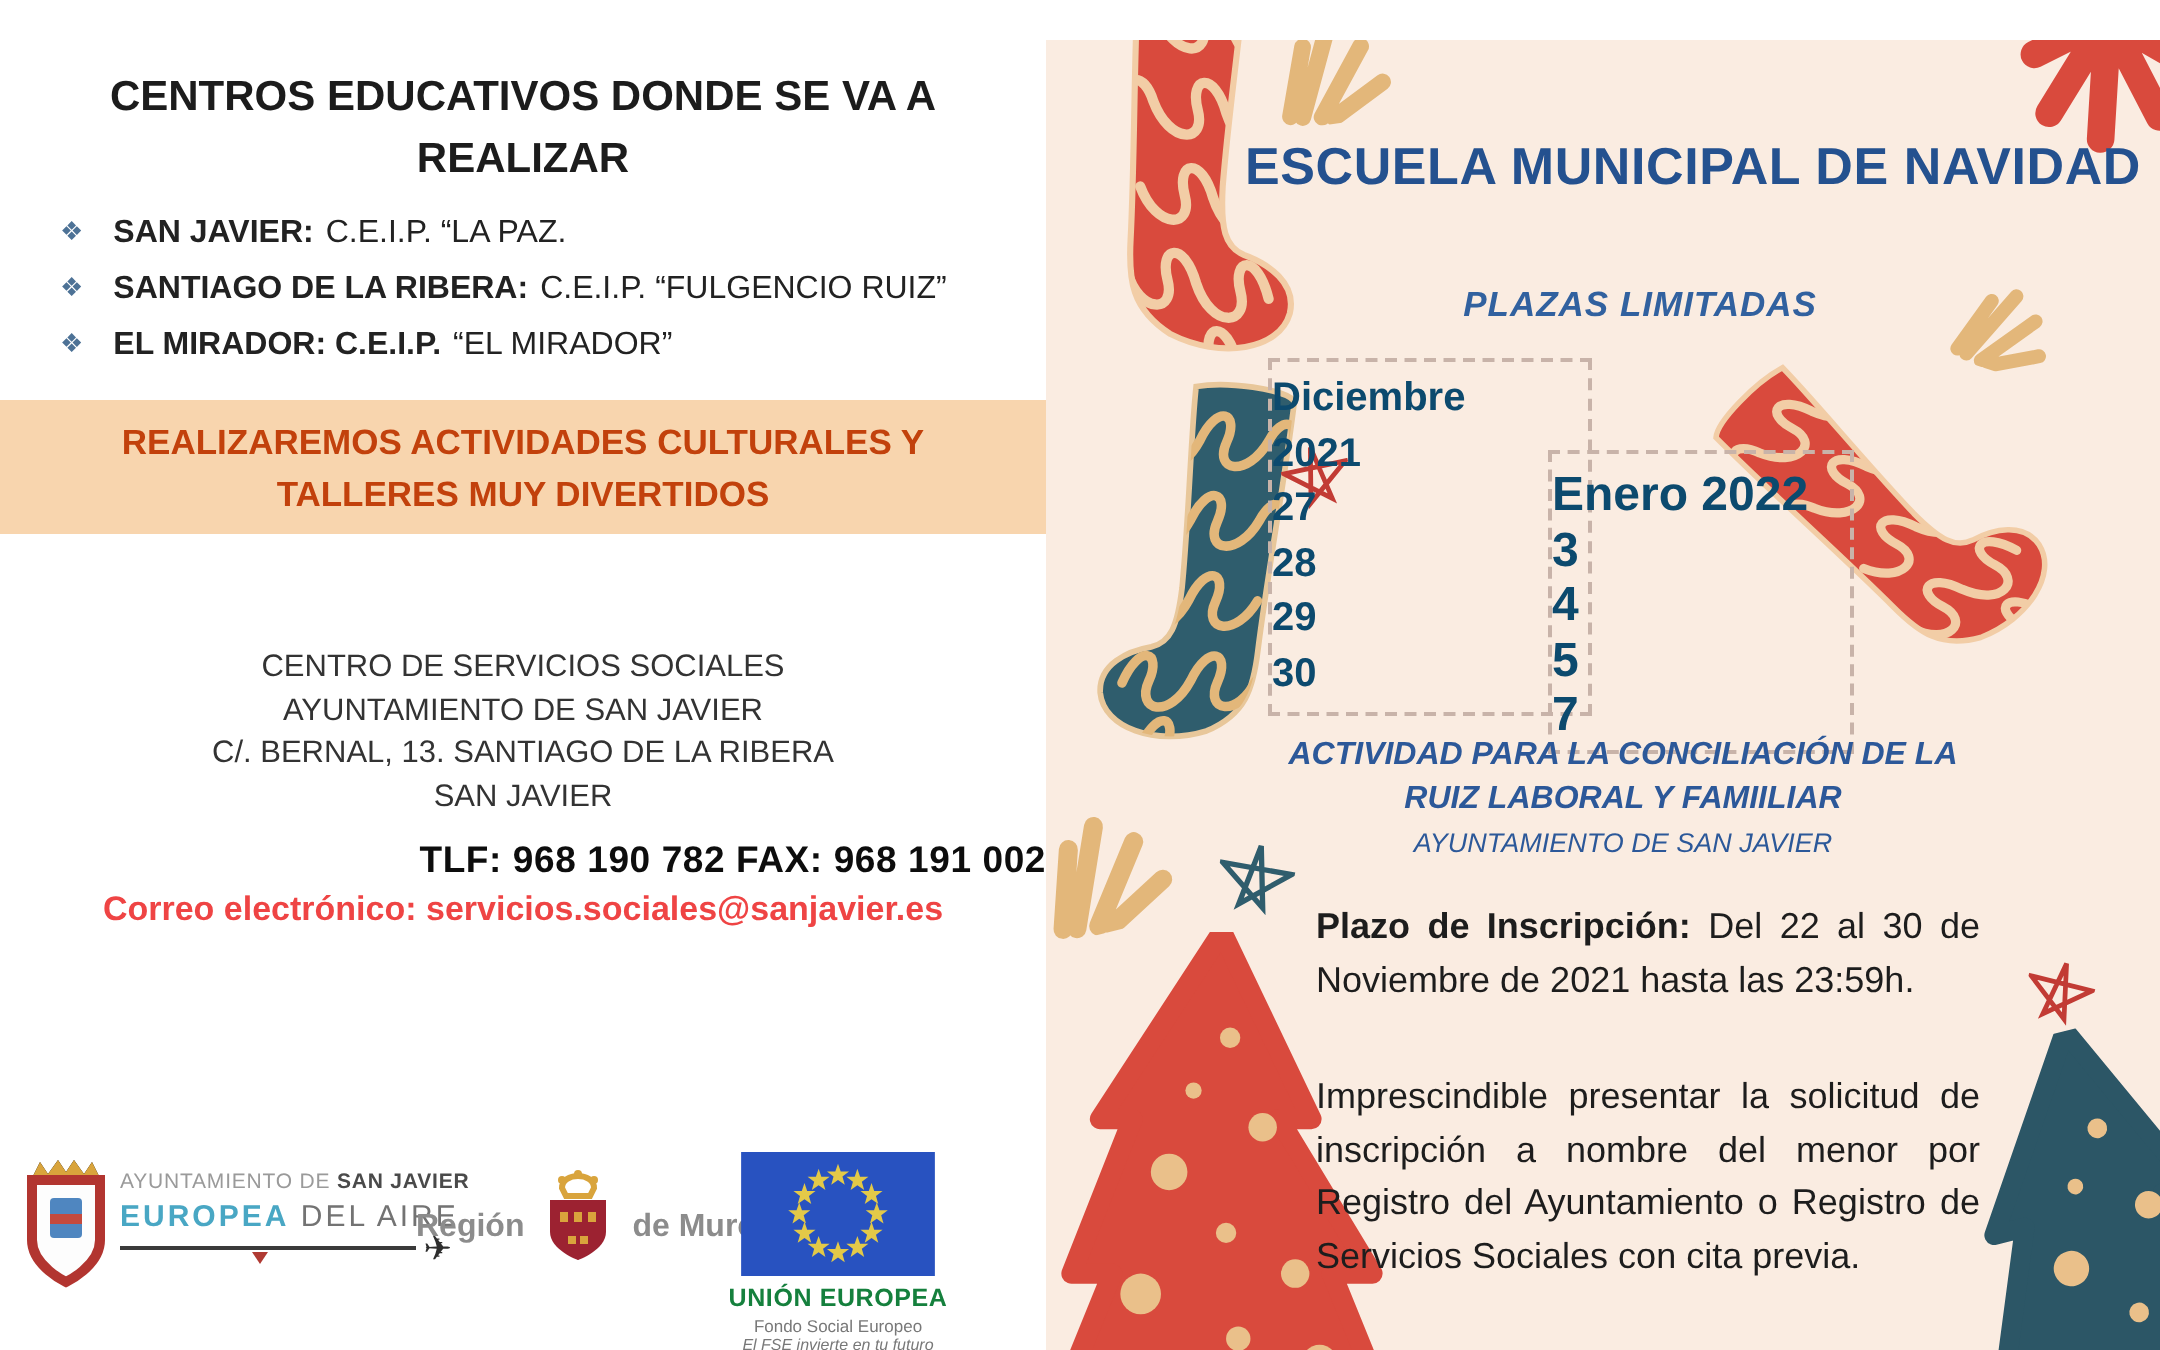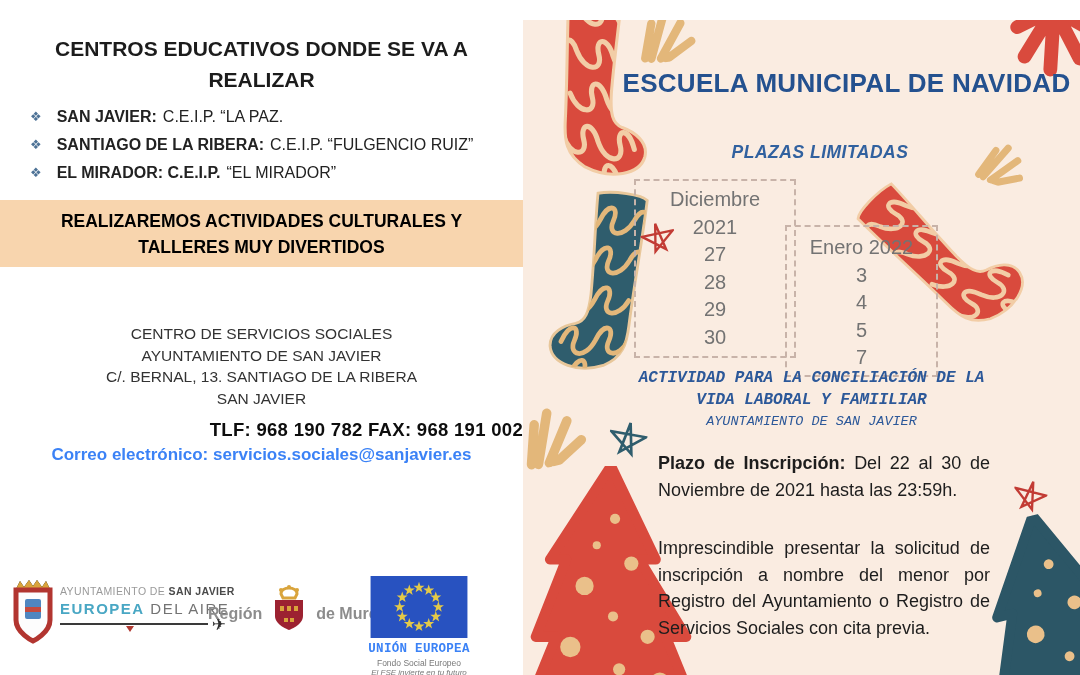--- a/index.html
+++ b/index.html
@@ -9,62 +9,62 @@
   
   .left-page{position:absolute;left:0;top:0;width:523px;height:675px;background:#ffffff;}
   .lp-title{position:absolute;top:13px;left:0;width:100%;padding:0 48px;box-sizing:border-box;
             text-align:center;font-size:21px;font-weight:bold;color:#1c1c1c;line-height:31px;}
   .bullets{position:absolute;top:88px;left:30px;}
   .bullet-row{display:flex;align-items:baseline;height:28px;font-size:16px;color:#222;white-space:nowrap;}
   .bullet-glyph{color:#4d7296;font-size:13px;margin-right:15px;position:relative;top:-1px;}
   .bullet-bold{font-weight:bold;margin-right:6px;}
   .peach-box{position:absolute;top:180px;left:0;width:523px;height:67px;background:#f8d5ae;
              display:flex;align-items:center;justify-content:center;}
-  .peach-text{width:450px;text-align:center;font-weight:bold;font-size:17.5px;line-height:26px;color:#000000;}
+  .peach-text{width:450px;text-align:center;font-weight:bold;font-size:17.5px;line-height:26px;color:#c2410c;}
   .addr{position:absolute;top:303px;left:0;width:523px;text-align:center;
         font-size:15.5px;line-height:21.5px;color:#333;}
   .phone{position:absolute;top:399px;left:0;width:523px;text-align:right;
          font-weight:bold;font-size:18.5px;color:#0d0d0d;letter-spacing:.3px;}
   .email{position:absolute;top:425px;left:0;width:523px;text-align:center;
-         font-weight:bold;font-size:17px;color:#3b82f6;}
+         font-weight:bold;font-size:17px;color:#ef4444;}
 
   
   .sj-logo{position:absolute;left:10px;top:553px;width:195px;height:90px;}
   .sj-shield{position:absolute;left:2px;top:4px;}
   .sj-text{position:absolute;left:50px;top:12px;width:150px;}
   .sj-l1{font-size:10.5px;color:#9a9a9a;letter-spacing:.4px;white-space:nowrap;}
   .sj-l1 b{color:#4a4a4a;}
   .sj-l2{font-size:15px;letter-spacing:1.5px;margin-top:3px;white-space:nowrap;}
   .sj-l2 .c1{font-weight:bold;color:#49a7c4;}
   .sj-l2 .c2{color:#737373;}
   .sj-rule{position:relative;margin-top:6px;width:148px;border-top:2px solid #3a3a3a;}
   .sj-tri{position:absolute;left:66px;top:1px;width:0;height:0;
           border-left:4px solid transparent;border-right:4px solid transparent;border-top:6px solid #b03a33;}
   .sj-plane{position:absolute;right:-18px;top:-11px;font-size:17px;color:#2e2e2e;}
   .murcia-logo{position:absolute;left:208px;top:568px;display:flex;align-items:center;gap:9px;}
   .murcia-word{font-size:16px;font-weight:bold;color:#8c8c8c;}
   .murcia-crest{position:relative;top:-6px;}
   .eu-logo{position:absolute;left:358px;top:556px;width:122px;text-align:center;}
-  .eu-name{font-size:12.5px;font-weight:bold;color:#3b82f6;margin-top:4px;letter-spacing:.3px;font-family:Liberation Mono, monospace;}
+  .eu-name{font-size:12.5px;font-weight:bold;color:#15803d;margin-top:4px;letter-spacing:.3px;}
   .eu-sub1{font-size:8.5px;color:#787878;margin-top:2px;}
   .eu-sub2{font-size:8px;font-style:italic;color:#787878;}
 
   
   .right-page{position:absolute;left:523px;top:0;width:557px;height:675px;background:#faece1;overflow:hidden;}
   .deco{position:absolute;z-index:1;}
   .rp-content{position:absolute;inset:0;z-index:2;padding-left:48px;}
   .rp-title{position:absolute;top:46px;left:90px;width:467px;text-align:center;
             font-size:26px;font-weight:bold;color:#24518f;line-height:34px;letter-spacing:.3px;}
   .rp-sub{position:absolute;top:122px;left:60px;width:474px;text-align:center;
           font-size:17.5px;font-weight:bold;font-style:italic;color:#31619f;letter-spacing:.5px;}
-  .date-box{position:absolute;border:2px dashed #c8b3a9;background:transparent;text-align:center;
-            color:#737373;font-weight:normal;}
+  .date-box{position:absolute;border:2px dashed #c8b3a9;background:transparent;
+            color:#0c4a6e;font-weight:bold;}
   .box-dec{left:111px;top:159px;width:158px;height:170px;font-size:20px;line-height:27.5px;padding-top:5px;}
-  .box-ene{left:262px;top:205px;width:149px;height:141px;font-size:20px;line-height:27.5px;padding-top:7px;}
-  .rp-activity{position:absolute;top:347px;left:20px;width:537px;text-align:center;color:#2c5899;font-family:Liberation Mono, monospace;}
+  .box-ene{left:251px;top:205px;width:149px;height:141px;font-size:24px;line-height:27.5px;padding-top:7px;}
+  .rp-activity{position:absolute;top:347px;left:20px;width:537px;text-align:center;color:#2c5899;}
   .act-l{font-size:16px;font-weight:bold;font-style:italic;line-height:22px;}
   .act-org{font-size:13.5px;font-style:italic;line-height:21px;}
   .rp-par{position:absolute;left:135px;width:332px;font-size:18px;line-height:26.5px;color:#1d1d1d;
           text-align:justify;}
   .par-deadline{top:430px;}
   .par-note{top:515px;}
   .bold{font-weight:bold;}
   svg{display:block;}
 </style>
 </head>
@@ -267,21 +267,21 @@
       <div class="date-box box-ene">
         <div>Enero 2022</div>
         <div>3</div>
         <div>4</div>
         <div>5</div>
         <div>7</div>
       </div>
 
       <div class="rp-activity">
         <div class="act-l">ACTIVIDAD PARA LA CONCILIACIÓN DE LA</div>
-        <div class="act-l">VIDA LABORAL Y FAMIILIAR</div>
+        <div class="act-l">RUIZ LABORAL Y FAMIILIAR</div>
         <div class="act-org">AYUNTAMIENTO DE SAN JAVIER</div>
       </div>
 
       <div class="rp-par par-deadline">
         <span class="bold">Plazo de Inscripción:</span>
         <span>Del 22 al 30 de Noviembre de 2021 hasta las 23:59h.</span>
       </div>
 
       <div class="rp-par par-note">Imprescindible presentar la solicitud de inscripción a nombre del menor por Registro del Ayuntamiento o Registro de Servicios Sociales con cita previa.</div>
     </div>

